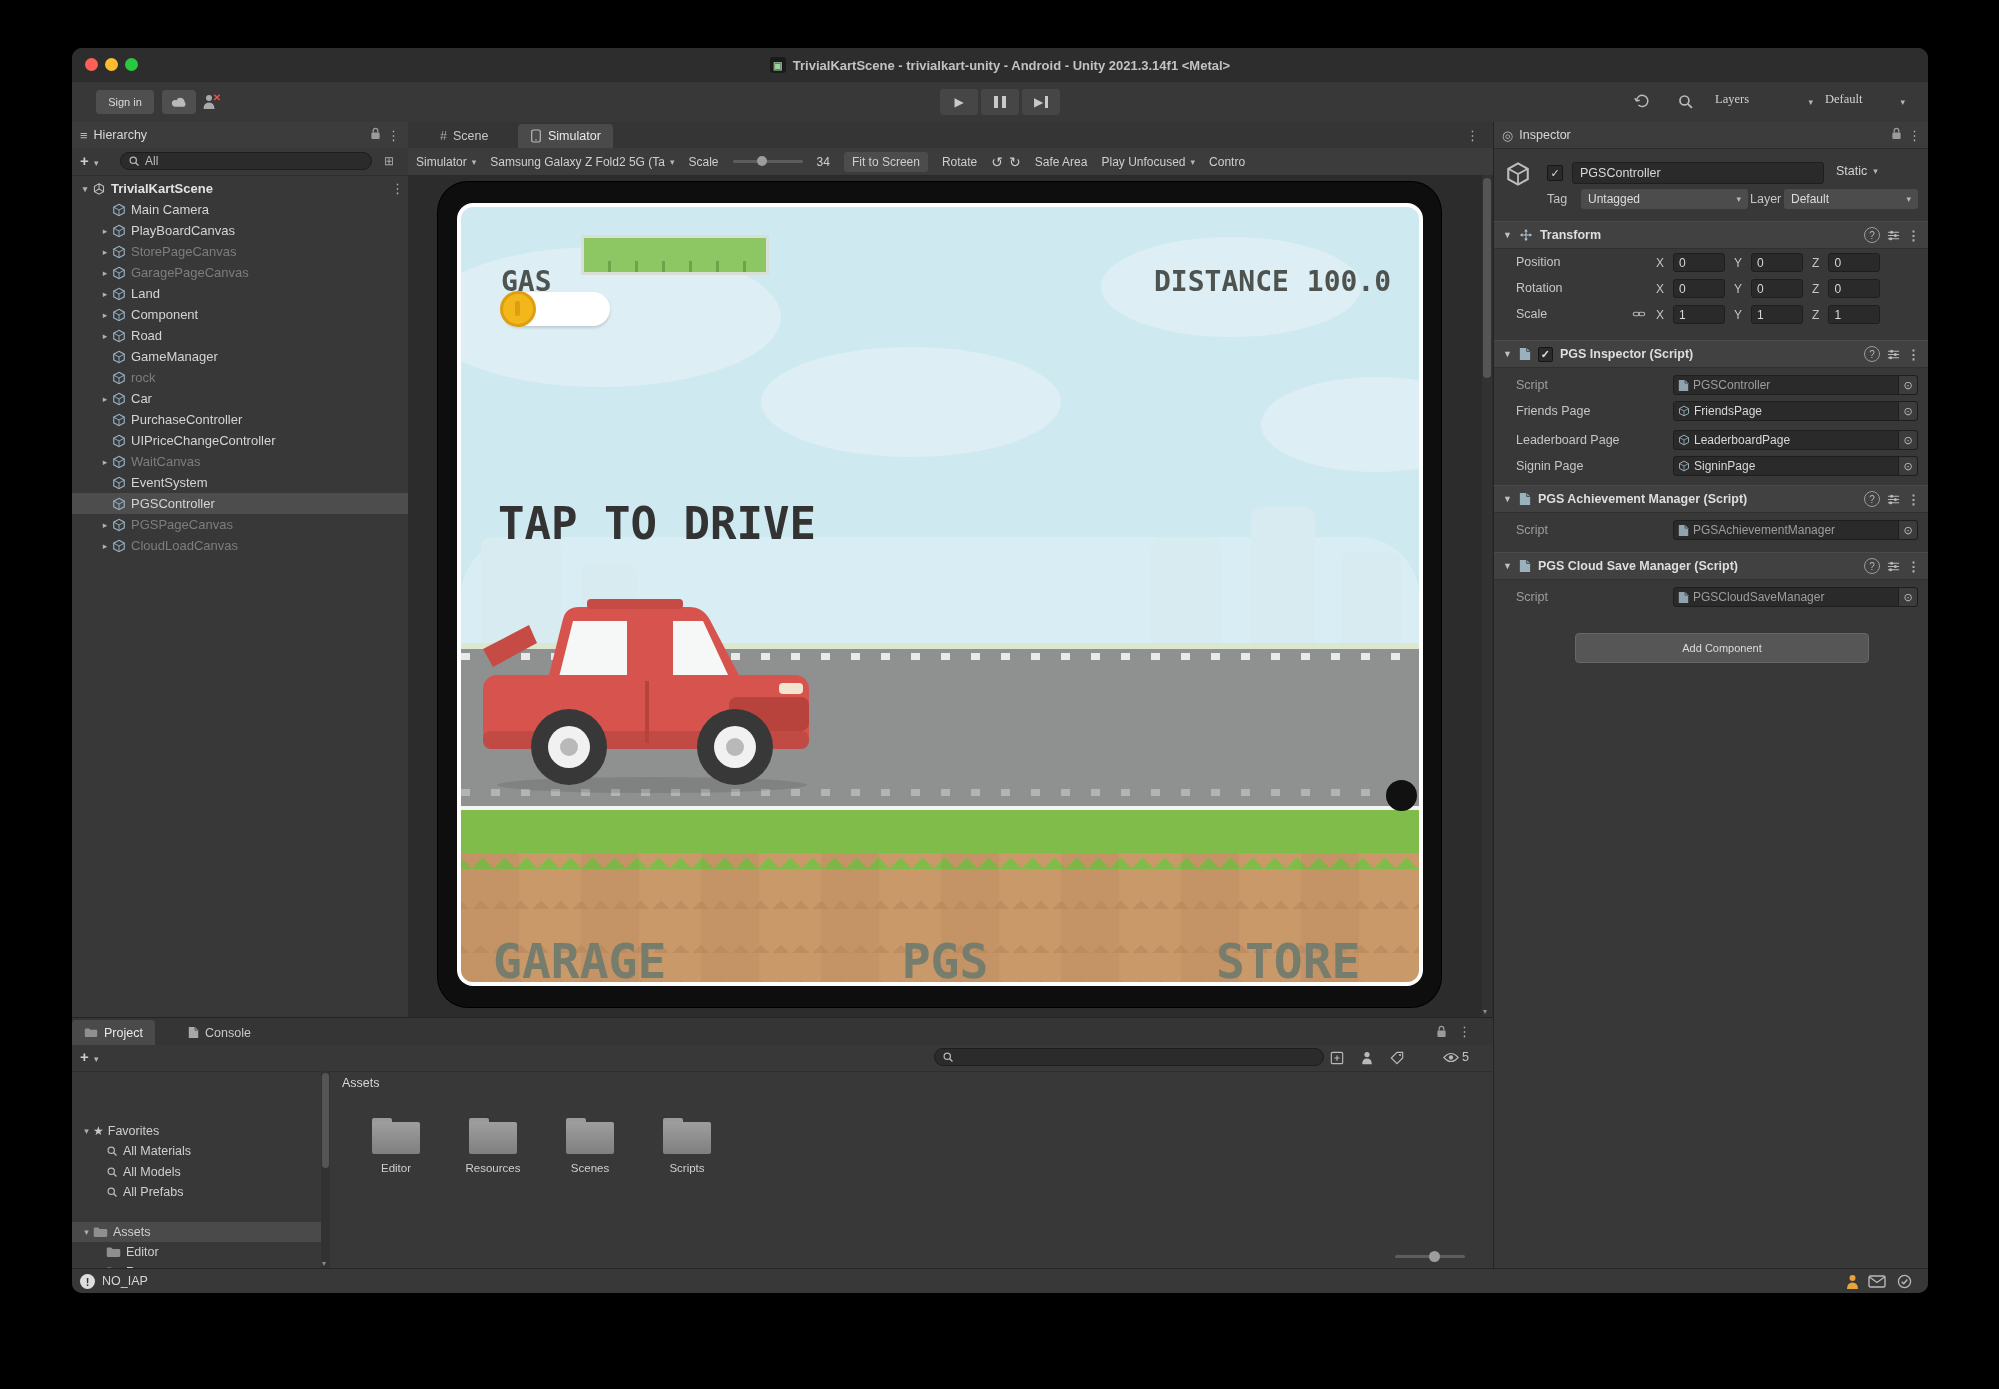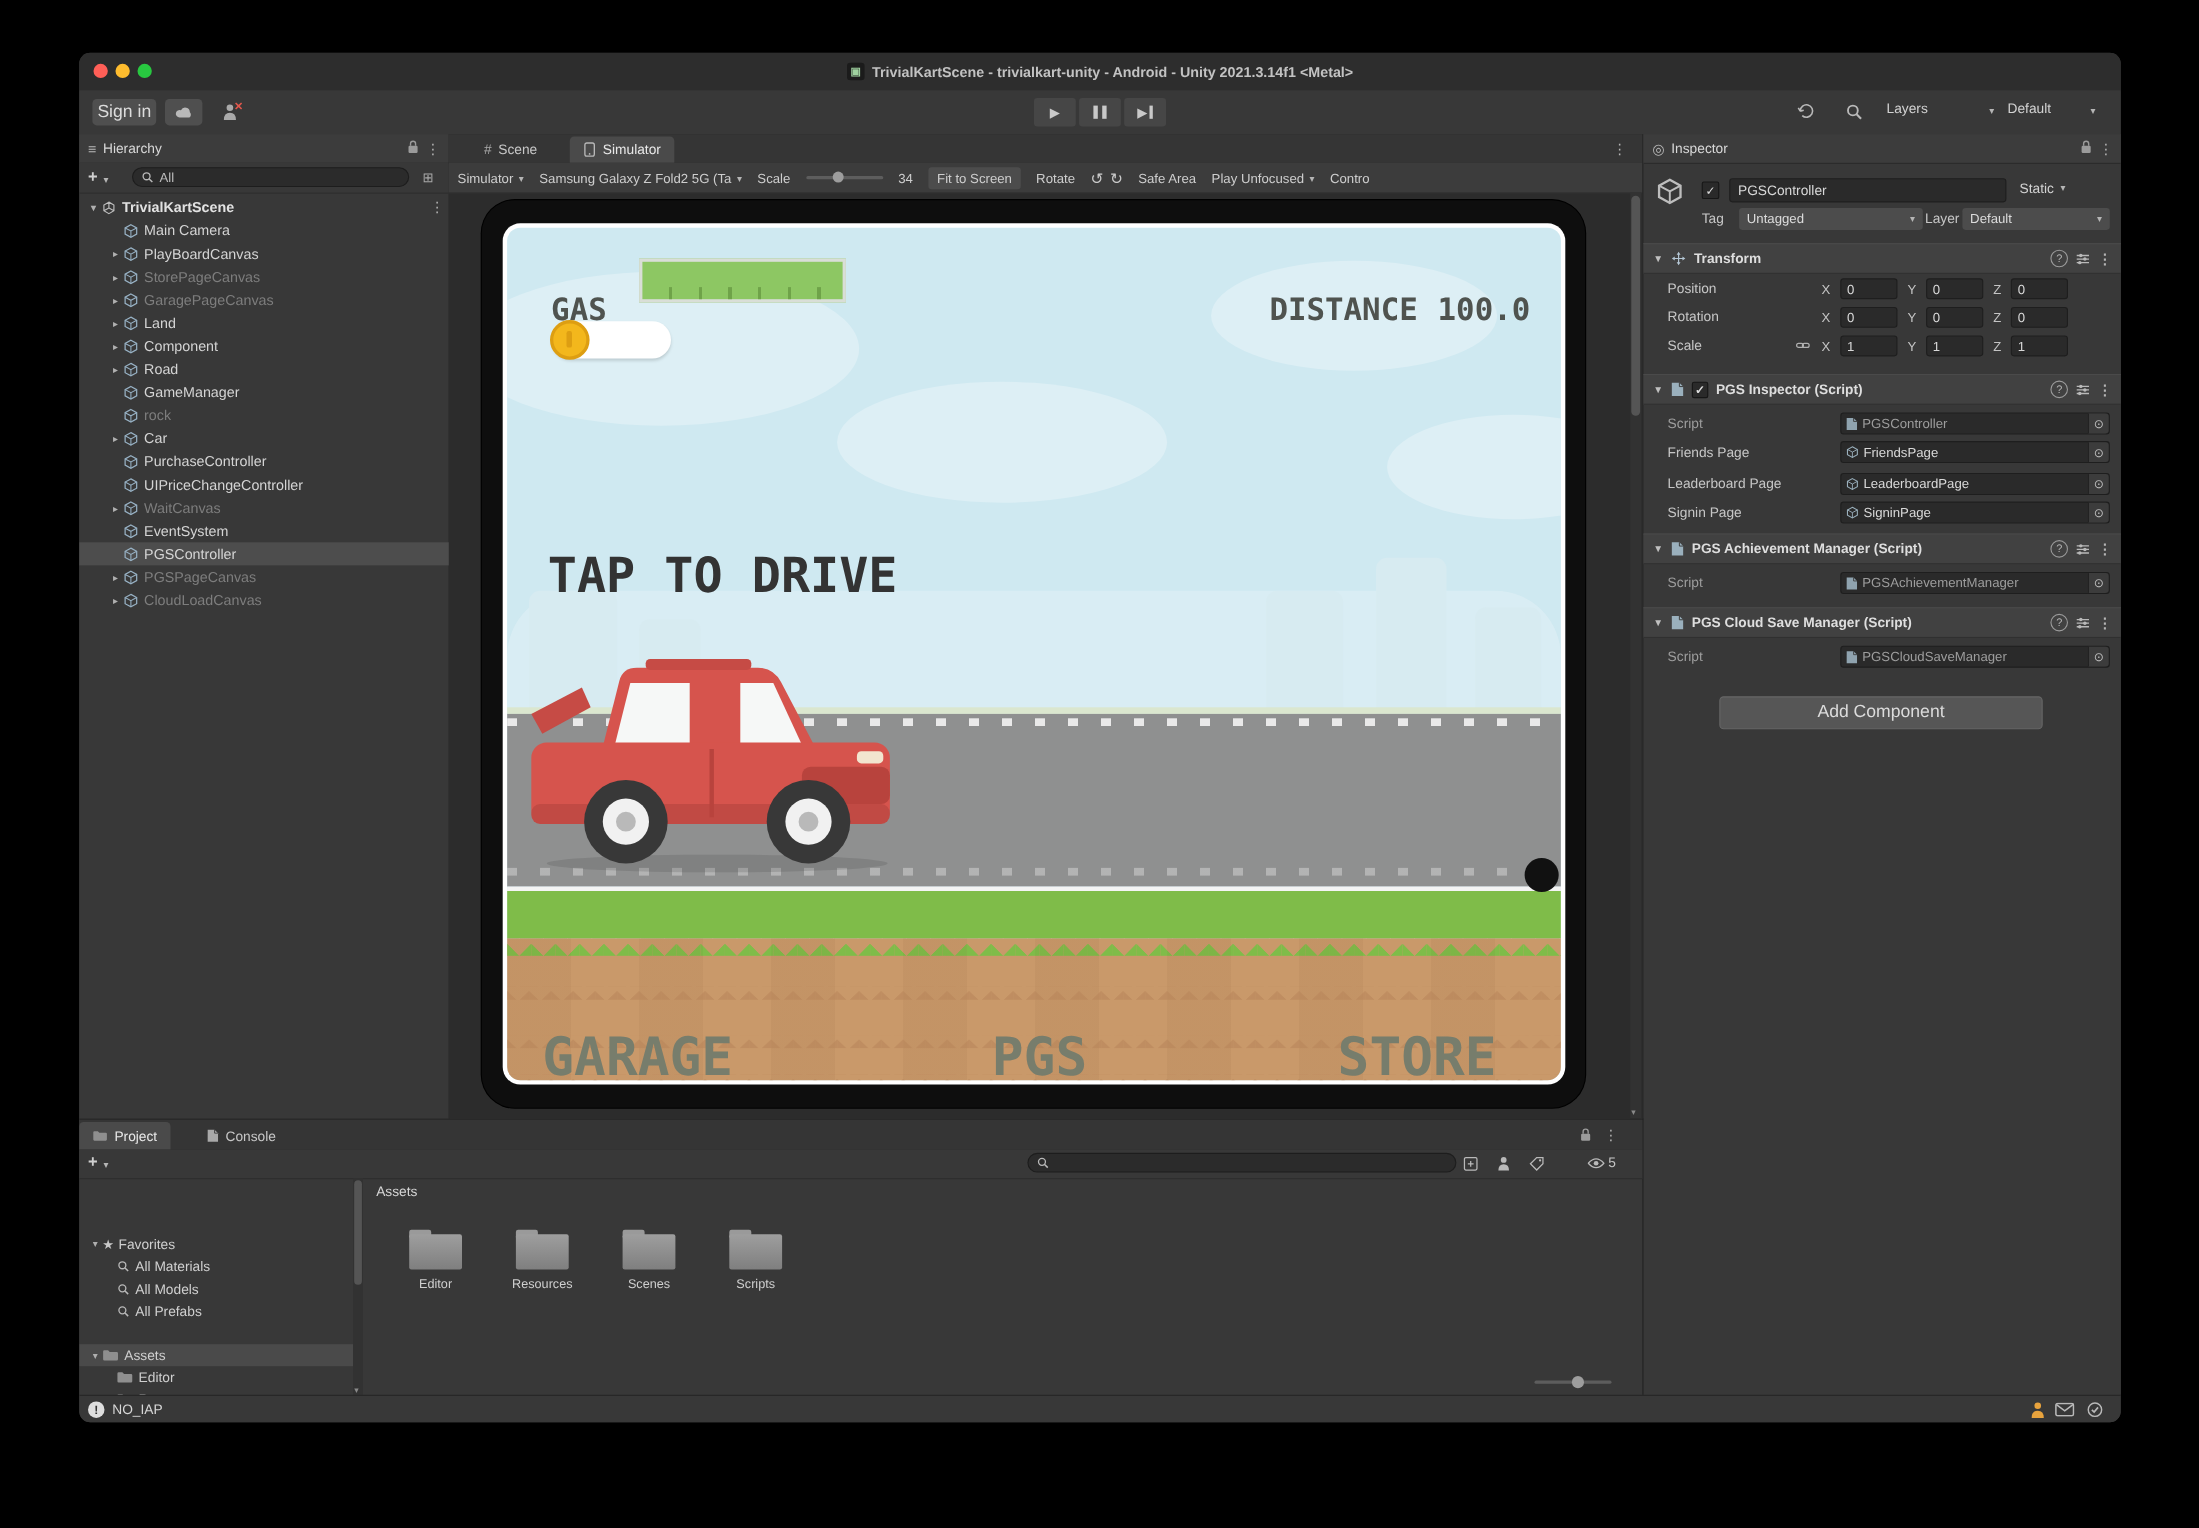--- a/index.html
+++ b/index.html
@@ -7,25 +7,25 @@
   .a{position:absolute;}
   .flex{display:flex;align-items:center;}
   .win{position:absolute;left:72px;top:48px;width:1856px;height:1245px;background:#383838;border-radius:10px;overflow:hidden;box-shadow:0 20px 60px rgba(0,0,0,.6);font-size:12.5px;}
   
   .titlebar{position:absolute;left:0;top:0;width:100%;height:34px;background:#2d2d2d;border-bottom:1px solid #232323;}
   .light{position:absolute;top:10px;width:13px;height:13px;border-radius:50%;}
   .title{position:absolute;left:0;right:0;top:0;height:34px;display:flex;align-items:center;justify-content:center;gap:7px;color:#c2c2c2;font-size:13px;font-weight:bold;}
   .appicon{width:16px;height:16px;border-radius:3px;background:#1b1b1b;display:inline-flex;align-items:center;justify-content:center;color:#9fd19f;font-size:10px;}
   
   .toolbar{position:absolute;left:0;top:34px;width:100%;height:40px;background:#383838;border-bottom:1px solid #272727;}
-  .btn{background:#4f4f4f;border-radius:4px;color:#dcdcdc;display:flex;align-items:center;justify-content:center;font-size:16px;}
+  .btn{background:#4f4f4f;border-radius:4px;color:#dcdcdc;display:flex;align-items:center;justify-content:center;font-size:11px;margin-left:12px;}
   .tbtn{width:38px;height:26px;background:#464646;border-radius:3px;display:flex;align-items:center;justify-content:center;color:#c9c9c9;}
   .pauseicon i{display:inline-block;width:4px;height:12px;background:#c9c9c9;margin:0 2px;}
   .stepbar{display:inline-block;width:3px;height:12px;background:#c9c9c9;margin-left:2px;}
-  .ddl{display:flex;align-items:flex-end;gap:22px;color:#d2d2d2;font-size:12.5px;}
+  .ddl{display:flex;align-items:flex-end;gap:22px;color:#d2d2d2;font-size:12.5px;font-family:Liberation Serif, serif;}
   .caret{font-size:9px;color:#b5b5b5;}
   
   .panelhead{background:#3c3c3c;border-bottom:1px solid #2b2b2b;display:flex;align-items:center;padding:0 8px;gap:6px;color:#d8d8d8;}
   .ic{display:inline-block;vertical-align:middle;color:#b9b9b9;}
   .kebab{color:#b5b5b5;font-size:13px;}
   
   #hierarchy{position:absolute;left:0;top:74px;width:336px;height:895px;background:#383838;border-right:1px solid #242424;}
   .subbar{position:absolute;left:0;top:26px;width:100%;height:27px;background:#383838;border-bottom:1px solid #2e2e2e;}
   .search{background:#2b2b2b;border:1px solid #1d1d1d;border-radius:9px;height:18px;display:flex;align-items:center;gap:5px;padding:0 7px;color:#bdbdbd;font-size:12px;}
   .hrow{position:absolute;left:0;width:100%;height:21px;display:flex;align-items:center;font-size:13px;color:#d4d4d4;}

